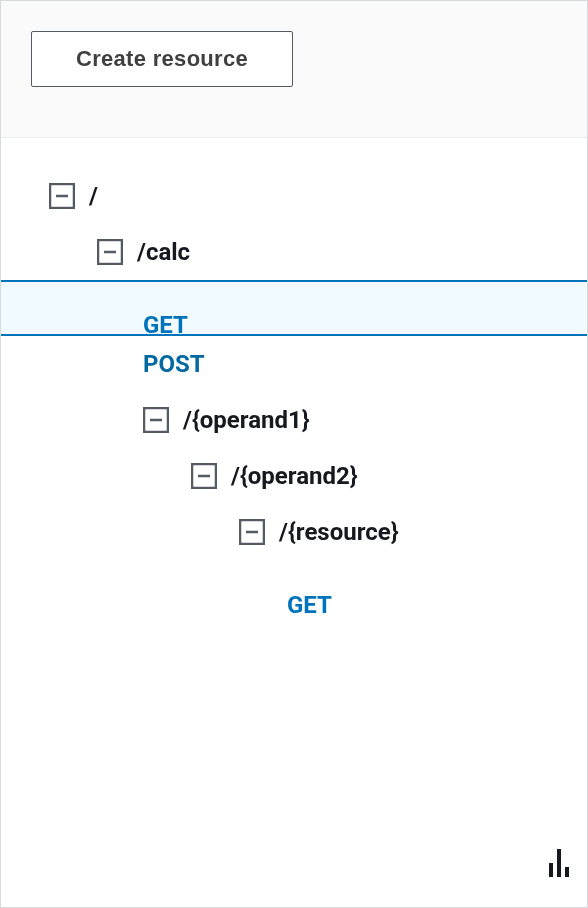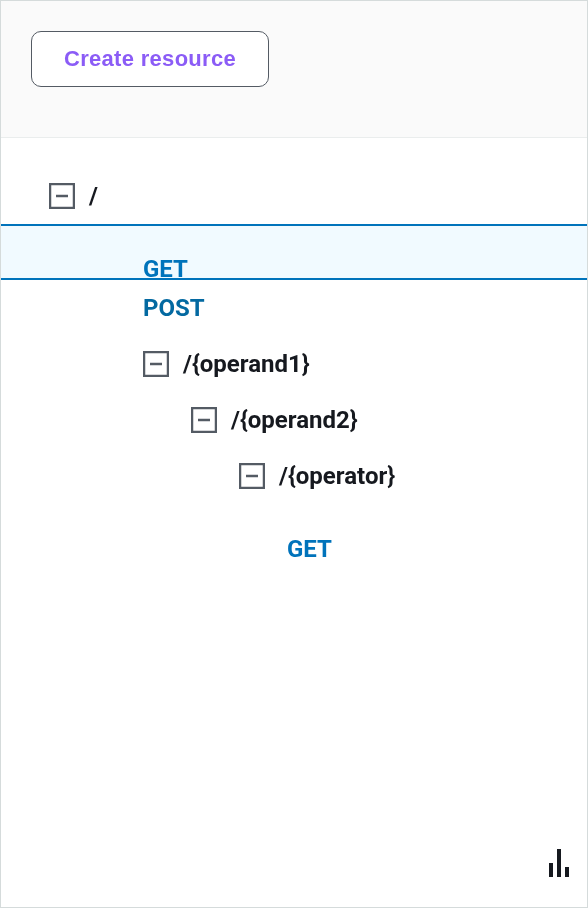--- a/index.html
+++ b/index.html
@@ -20,26 +20,26 @@
       flex-direction: column;
     }
     .panel-header {
       background: #fafafa;
       border-bottom: 1px solid #eaeded;
       padding: 30px 30px 50px 30px;
     }
     .create-btn {
       background: #fff;
       border: 1.5px solid #545b64;
-      color: #8b5cf6;
+      color: #404040;
       font-size: 22px;
       font-weight: 700;
-      padding: 14px 32px;
+      padding: 14px 44px;
       cursor: pointer;
-      border-radius: 10px;
+      border-radius: 2px;
       letter-spacing: 0.3px;
     }
     .tree-area {
       flex: 1;
       background: #fff;
       padding: 30px 0 0 0;
       font-size: 24px;
       font-weight: 700;
       position: relative;
     }
@@ -102,20 +102,30 @@
       <span class="indent lvl0"></span>
       <span class="collapse-box">
         <svg width="26" height="26" viewBox="0 0 26 26">
             <rect x="1" y="1" width="24" height="24" fill="none" stroke="#545b64" stroke-width="2.5"></rect>
             <line x1="7" y1="13" x2="19" y2="13" stroke="#545b64" stroke-width="2.5"></line>
           </svg>
       </span>
       <span class="path-label">/</span>
     </div>
 
+    <div class="tree-row">
+      <span class="indent lvl1"></span>
+      <span class="collapse-box">
+        <svg width="26" height="26" viewBox="0 0 26 26">
+            <rect x="1" y="1" width="24" height="24" fill="none" stroke="#545b64" stroke-width="2.5"></rect>
+            <line x1="7" y1="13" x2="19" y2="13" stroke="#545b64" stroke-width="2.5"></line>
+          </svg>
+      </span>
+      <span class="path-label">/calc</span>
+    </div>
 
     <div class="tree-row selected">
       <span class="indent lvl2"></span>
       <span class="method-get">GET</span>
     </div>
 
     <div class="tree-row">
       <span class="indent lvl2"></span>
       <span class="method-post">POST</span>
     </div>
@@ -143,21 +153,21 @@
     </div>
 
     <div class="tree-row">
       <span class="indent lvl4"></span>
       <span class="collapse-box">
         <svg width="26" height="26" viewBox="0 0 26 26">
             <rect x="1" y="1" width="24" height="24" fill="none" stroke="#545b64" stroke-width="2.5"></rect>
             <line x1="7" y1="13" x2="19" y2="13" stroke="#545b64" stroke-width="2.5"></line>
           </svg>
       </span>
-      <span class="path-label">/{operator}</span>
+      <span class="path-label">/{resource}</span>
     </div>
 
     <div class="tree-row">
       <span class="indent lvl5"></span>
       <span class="method-get">GET</span>
     </div>
 
     <div class="feedback-widget">
       <div class="bar" style="height:14px;"></div>
       <div class="bar" style="height:28px;"></div>

